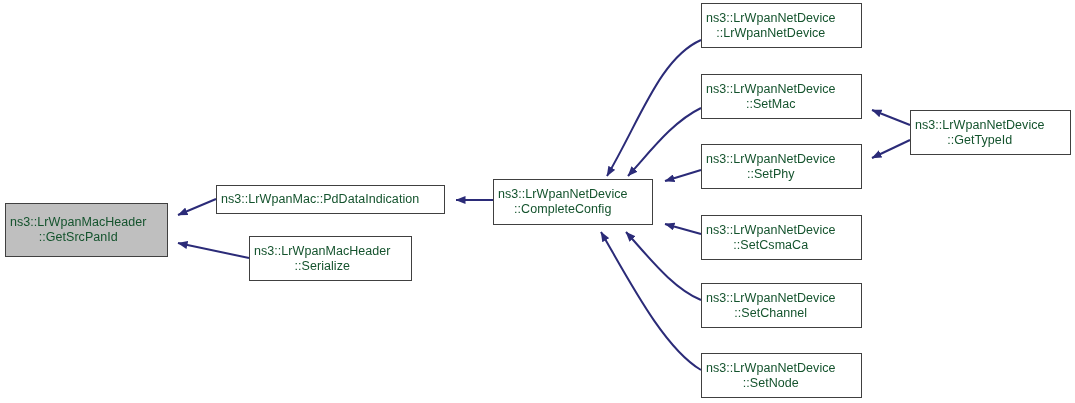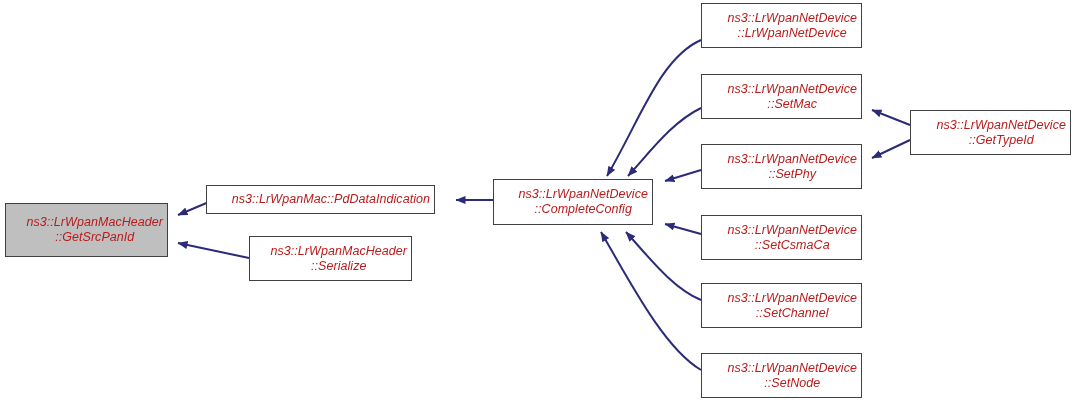--- a/index.html
+++ b/index.html
@@ -23,29 +23,28 @@
     height: 403px;
     pointer-events: none;
   }
   .node {
     position: absolute;
     box-sizing: border-box;
     border: 1px solid #404040;
     background: #ffffff;
     display: flex;
     align-items: center;
-    justify-content: flex-end;
+    justify-content: flex-start;
     text-align: center;
-    color: #b91c1c;
+    color: #14532d;
     font-size: 12.5px;
     line-height: 15px;
     letter-spacing: 0.05px;
     white-space: pre-line;
     z-index: 2;
-    font-style: italic;
   }
   .node.highlight {
     background: #bfbfbf;
     border: 1px solid #404040;
   }
   .node .label {
     display: block;
     padding: 0 4px;
   }
 </style>
@@ -85,21 +84,21 @@
 
       <path d="M 910,140 L 872,158"></path>
     </g>
   </svg>
 
   <div class="node highlight" style="left:5px; top:203px; width:163px; height:54px;">
     <span class="label">ns3::LrWpanMacHeader
 ::GetSrcPanId</span>
   </div>
 
-  <div class="node" style="left:206px; top:185px; width:229px; height:29px;">
+  <div class="node" style="left:216px; top:185px; width:229px; height:29px;">
     <span class="label">ns3::LrWpanMac::PdDataIndication</span>
   </div>
 
   <div class="node" style="left:249px; top:236px; width:163px; height:45px;">
     <span class="label">ns3::LrWpanMacHeader
 ::Serialize</span>
   </div>
 
   <div class="node" style="left:493px; top:179px; width:160px; height:46px;">
     <span class="label">ns3::LrWpanNetDevice

